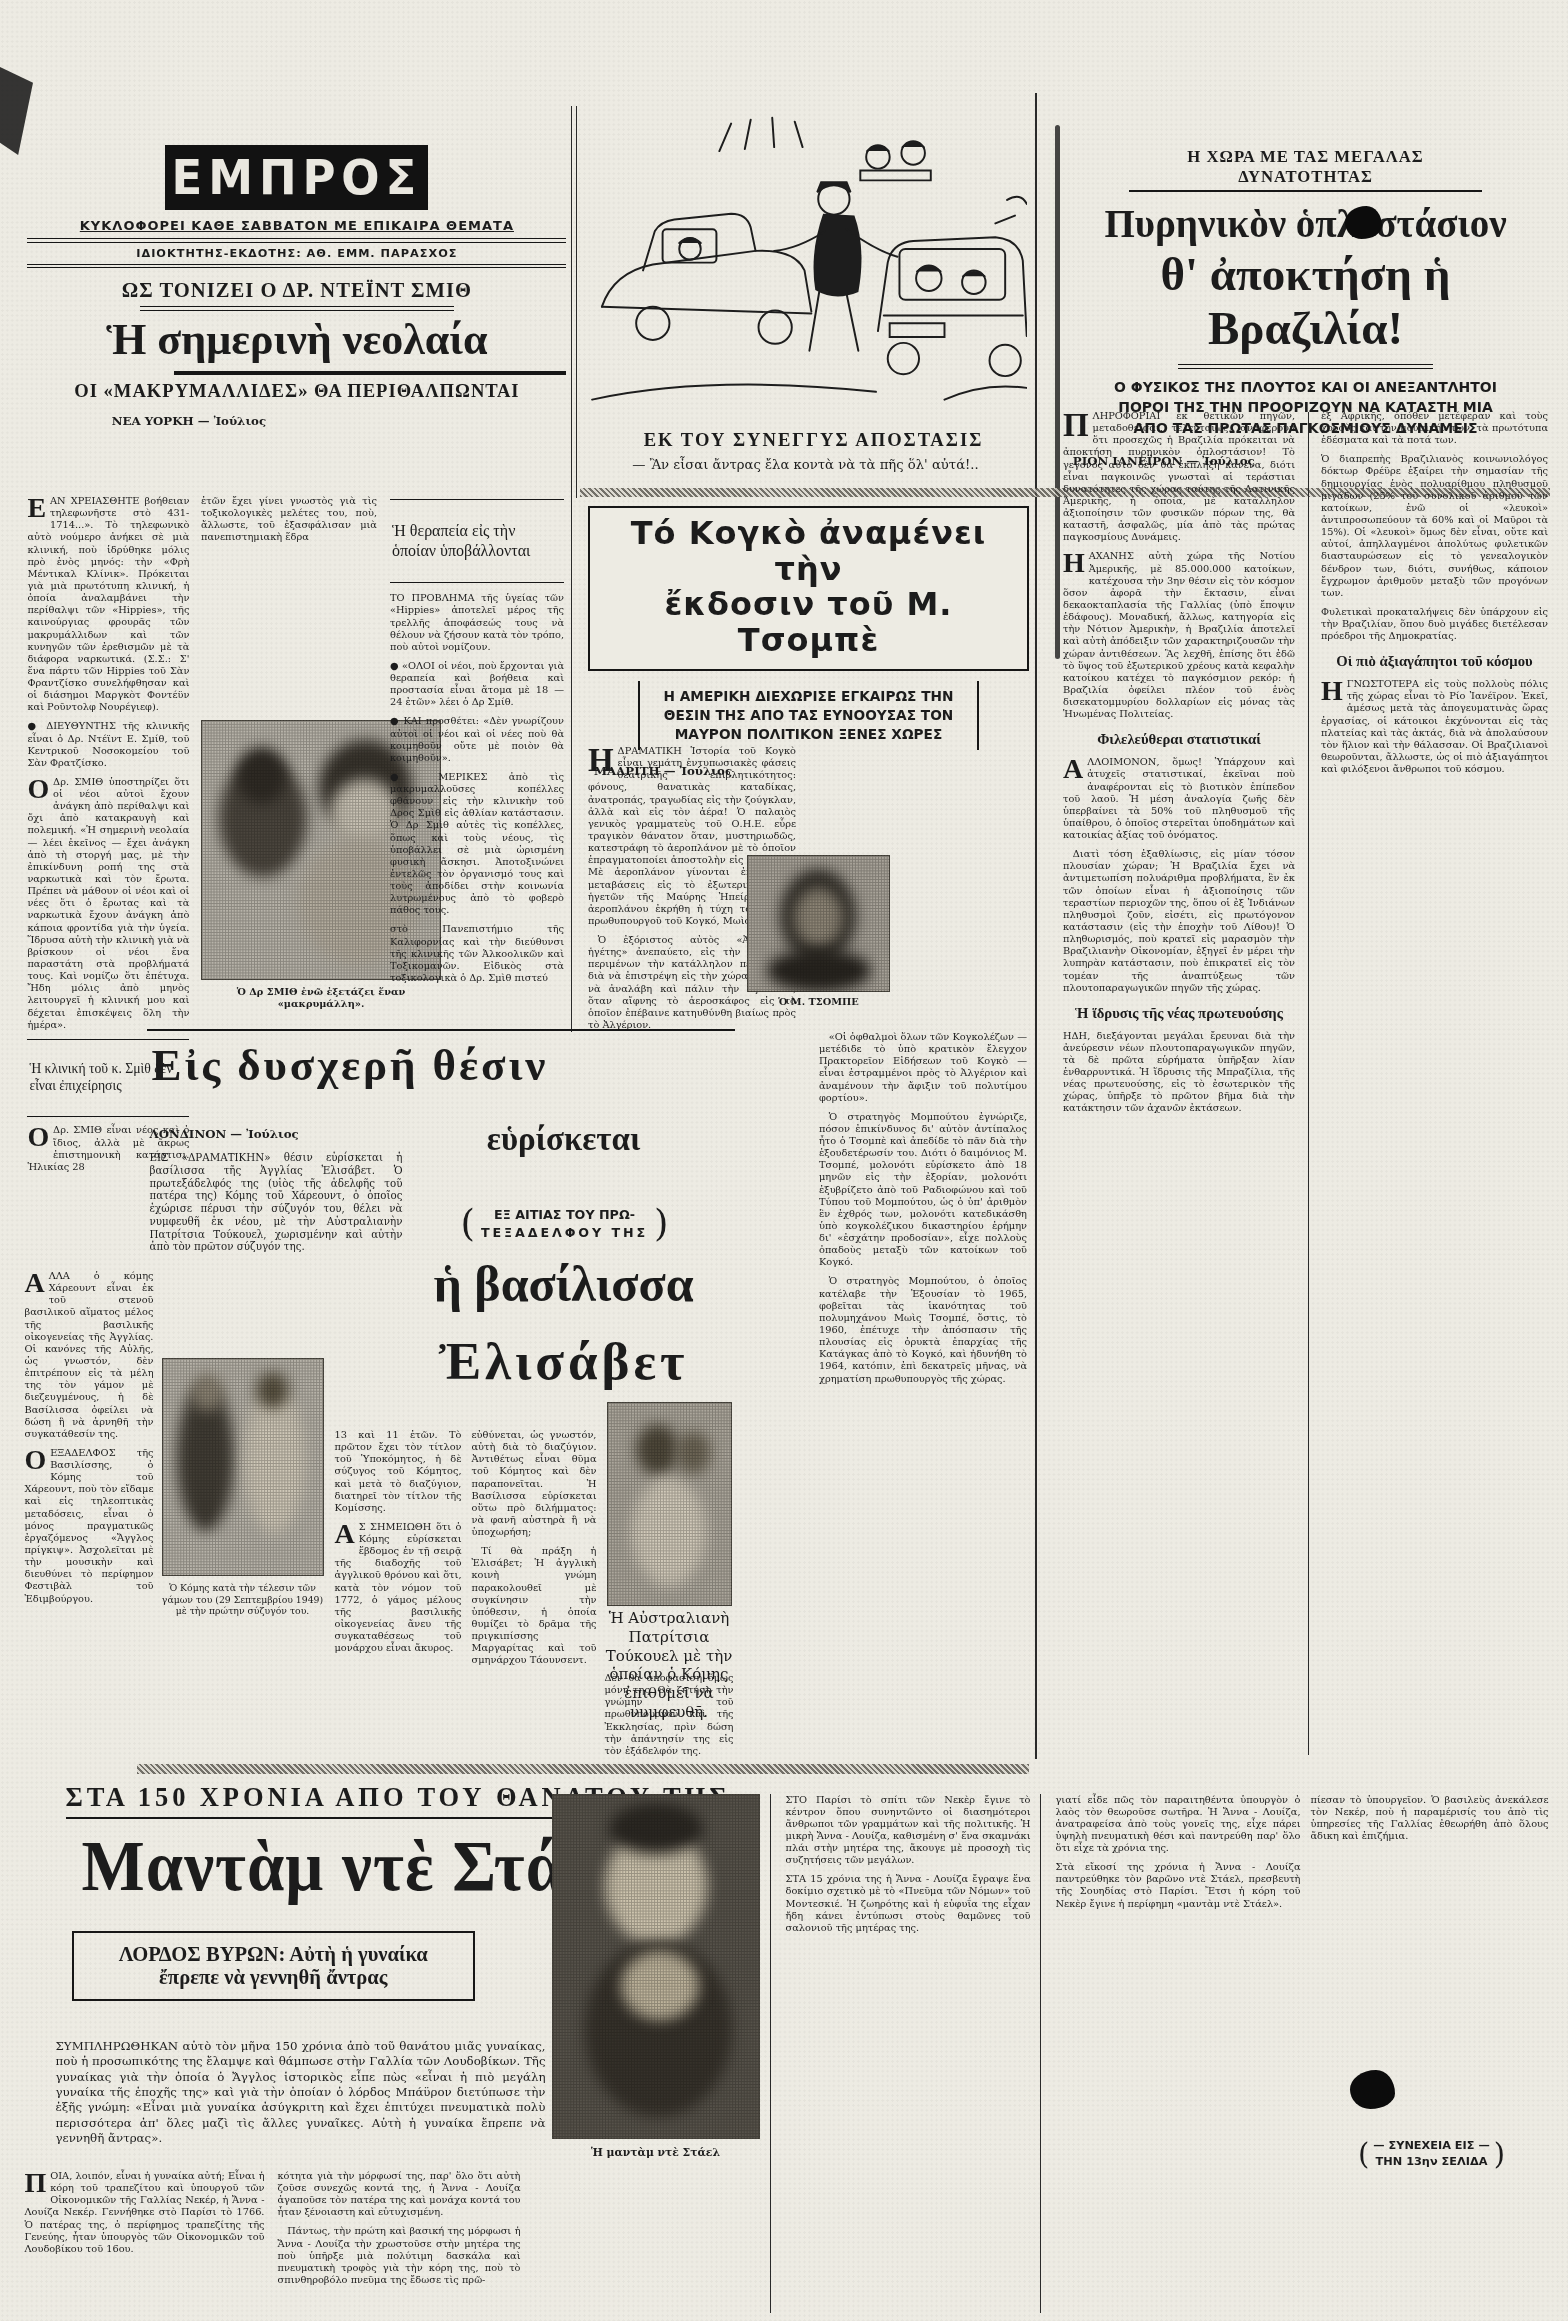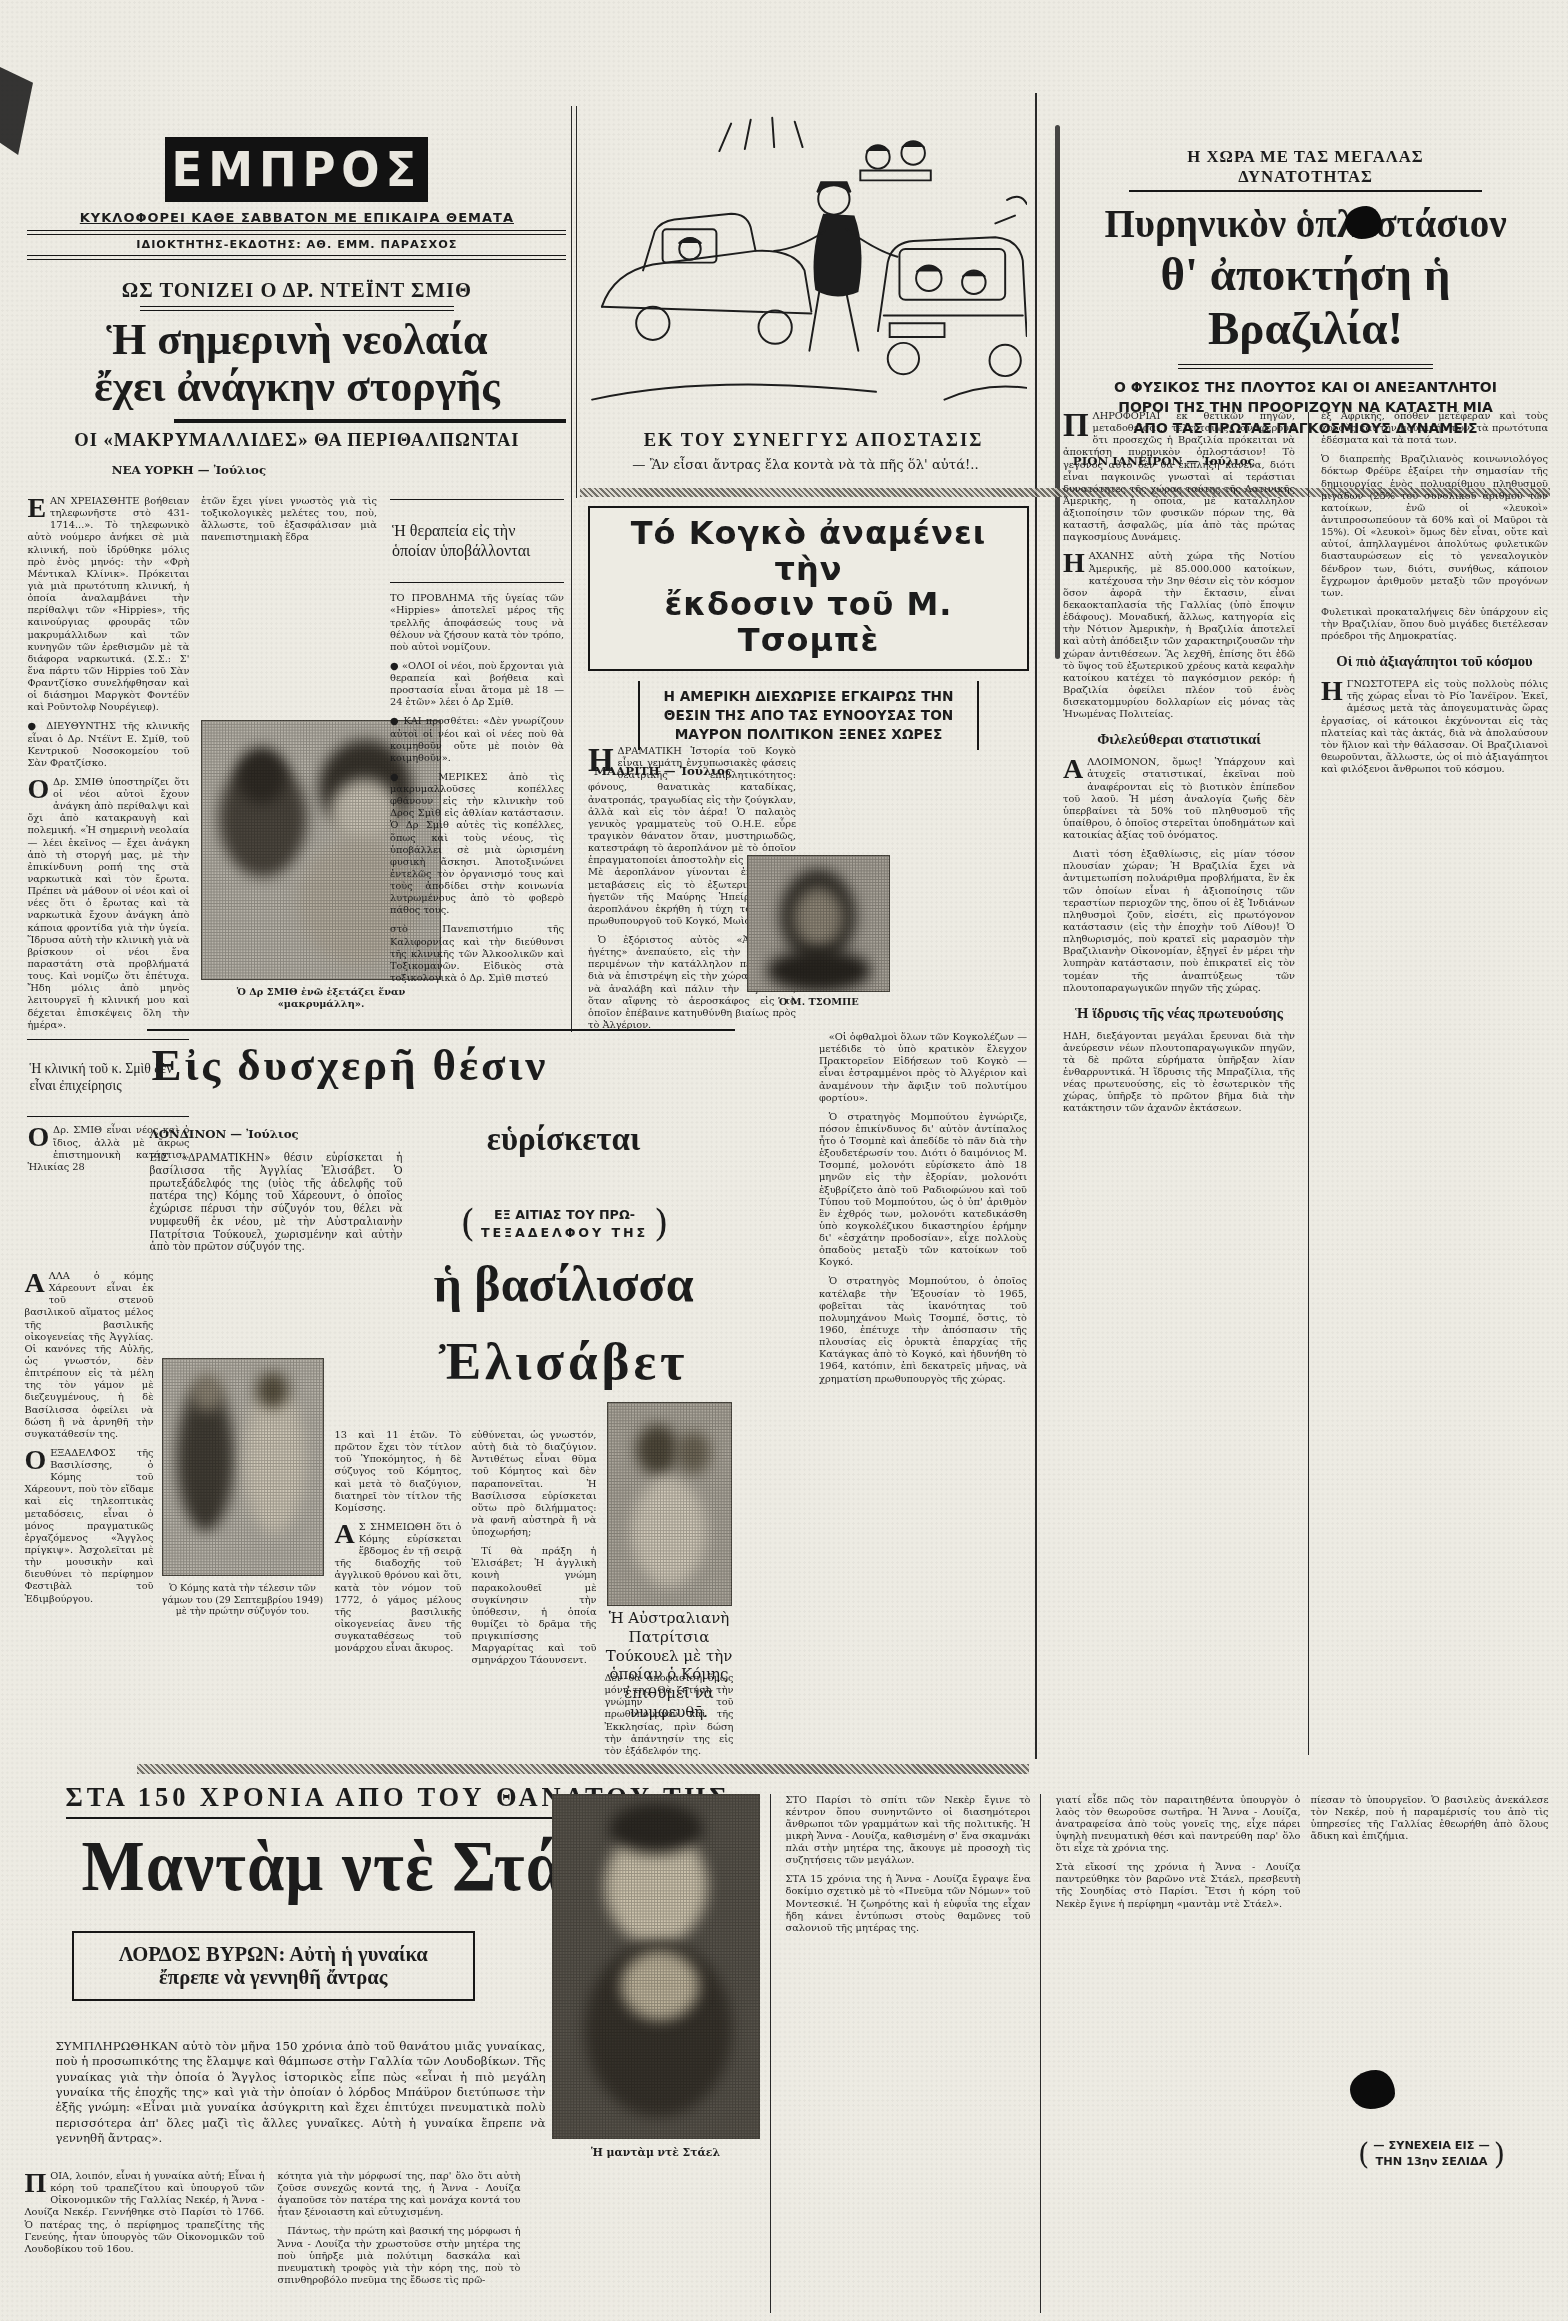--- a/index.html
+++ b/index.html
@@ -30,34 +30,33 @@
 </style>
 </head>
 <body>
 
 <div class="page">
 
   <div class="abs" style="left:0;top:67px;width:33px;height:88px;background:#141414;clip-path:polygon(0 0,100% 18%,55% 100%,0 86%);opacity:.85;"></div>
   <div class="abs" style="left:1055px;top:125px;width:4.9px;height:534px;background:#1b1b1b;border-radius:2.9px;opacity:.8;"></div>
 
   <div class="abs" style="left:27.4px;top:137px;width:539px;">
-    <div style="margin:0 auto;width:263px;height:65px;background:#121212;color:#e9e7df;display:flex;align-items:center;justify-content:center;">
+    <div style="margin:8px auto;width:263px;height:65px;background:#121212;color:#e9e7df;display:flex;align-items:center;justify-content:center;">
       <span class="sans b" style="font-size:45px;letter-spacing:5.9px;transform:scaleY(1.05);">ΕΜΠΡΟΣ</span>
     </div>
     <div class="ctr sans b" style="font-size:13px;margin-top:7.8px;letter-spacing:1px;text-decoration:underline;">ΚΥΚΛΟΦΟΡΕΙ ΚΑΘΕ ΣΑΒΒΑΤΟΝ ΜΕ ΕΠΙΚΑΙΡΑ ΘΕΜΑΤΑ</div>
     <div class="dbl" style="margin-top:4.9px;"></div>
     <div class="ctr sans b" style="font-size:11.3px;margin-top:3.9px;letter-spacing:1px;">ΙΔΙΟΚΤΗΤΗΣ-ΕΚΔΟΤΗΣ: ΑΘ. ΕΜΜ. ΠΑΡΑΣΧΟΣ</div>
     <div class="dbl" style="margin-top:3.9px;"></div>
   </div>
 
   <div class="abs" style="left:27.4px;top:279px;width:539px;">
     <div class="ctr kick" style="font-size:20.6px;">ΩΣ ΤΟΝΙΖΕΙ Ο ΔΡ. ΝΤΕΪΝΤ ΣΜΙΘ</div>
     <div class="dbl" style="width:314px;margin:3.9px auto 5.9px;"></div>
     <div class="ctr ser b" style="font-size:44px;line-height:1.05;">Ἡ σημερινὴ νεολαία</div>
-    <div class="ctr ser b" style="font-size:44px;line-height:1.1;">ἔχει ἀνάγκην στοργῆς</div>
     <div class="rule" style="height:3.9px;width:392px;margin:7.8px 0 5.9px 147px;"></div>
     <div class="ctr ser b" style="font-size:18.6px;letter-spacing:1px;">ΟΙ «ΜΑΚΡΥΜΑΛΛΙΔΕΣ» ΘΑ ΠΕΡΙΘΑΛΠΩΝΤΑΙ</div>
     <div class="ctr b" style="font-size:11.8px;margin-top:11.8px;width:323px;">ΝΕΑ ΥΟΡΚΗ — Ἰούλιος</div>
   </div>
 
   <div class="abs small" style="left:27.4px;top:495px;width:162px;">
     <p class="p ni"><span class="dc">Ε</span><span>ΑΝ ΧΡΕΙΑΣΘΗΤΕ βοήθειαν τηλεφωνῆστε στὸ 431-1714...». Τὸ τηλεφωνικὸ αὐτὸ νούμερο ἀνήκει σὲ μιὰ κλινική, ποὺ ἱδρύθηκε μόλις πρὸ ἑνὸς μηνός: τὴν «Φρὴ Μέντικαλ Κλίνικ». Πρόκειται γιὰ μιὰ πρωτότυπη κλινική, ἡ ὁποία ἀναλαμβάνει τὴν περίθαλψι τῶν «Hippies», τῆς καινούργιας φρουρᾶς τῶν μακρυμάλλιδων καὶ τῶν κυνηγῶν τῶν ἐρεθισμῶν μὲ τὰ διάφορα ναρκωτικά. (Σ.Σ.: Σ' ἕνα πάρτυ τῶν Hippies τοῦ Σὰν Φραντζίσκο συνελήφθησαν καὶ οἱ διάσημοι Μαργκὸτ Φοντέϋν καὶ Ροῦντολφ Νουρέγιεφ).</span></p>
     <p class="p ni">● ΔΙΕΥΘΥΝΤΗΣ τῆς κλινικῆς εἶναι ὁ Δρ. Ντέϊντ Ε. Σμίθ, τοῦ Κεντρικοῦ Νοσοκομείου τοῦ Σὰν Φρατζίσκο.</p>
     <p class="p ni"><span class="dc">Ο</span><span>Δρ. ΣΜΙΘ ὑποστηρίζει ὅτι οἱ νέοι αὐτοὶ ἔχουν ἀνάγκη ἀπὸ περίθαλψι καὶ ὄχι ἀπὸ κατακραυγὴ καὶ πολεμική. «Ἡ σημερινὴ νεολαία — λέει ἐκεῖνος — ἔχει ἀνάγκη ἀπὸ τὴ στοργή μας, μὲ τὴν ἐπικίνδυνη ροπή της στὰ ναρκωτικὰ καὶ τὸν ἔρωτα. Πρέπει νὰ μάθουν οἱ νέοι καὶ οἱ νέες ὅτι ὁ ἔρωτας καὶ τὰ ναρκωτικὰ ἔχουν ἀνάγκη ἀπὸ κάποια φροντίδα γιὰ τὴν ὑγεία. Ἵδρυσα αὐτὴ τὴν κλινικὴ γιὰ νὰ βρίσκουν οἱ νέοι ἕνα παραστάτη στὰ προβλήματά τους. Καὶ νομίζω ὅτι ἐπέτυχα. Ἤδη μόλις ἀπὸ μηνὸς λειτουργεῖ ἡ κλινική μου καὶ δέχεται ἐπισκέψεις ὅλη τὴν ἡμέρα».</span></p>
     <div class="subbox ser" style="font-size:13.7px;margin:7.8px 0;border-top-width:1px;border-bottom-width:1px;">

